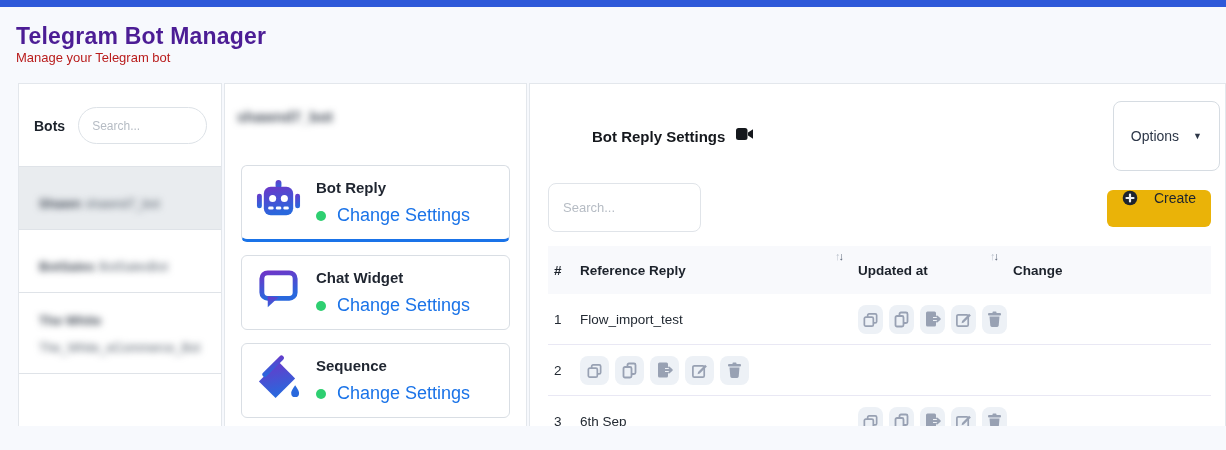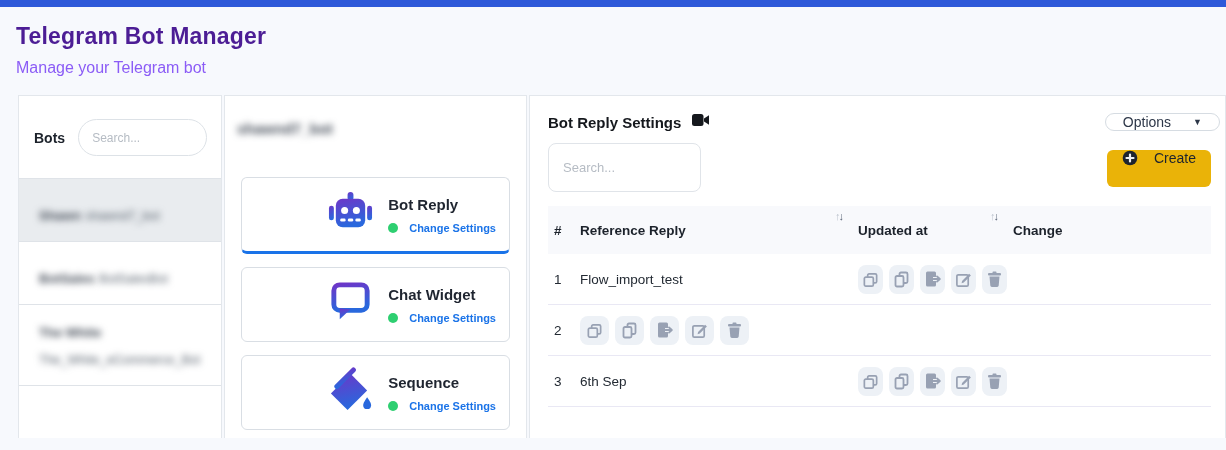--- a/index.html
+++ b/index.html
@@ -3,21 +3,21 @@
 <meta charset="utf-8">
 <style>
   * { margin:0; padding:0; box-sizing:border-box; }
   html,body { width:1226px; height:450px; overflow:hidden; }
   body { font-family:"Liberation Sans", sans-serif; background:#f7f9fd; }
 
   .topbar { height:7px; background:#2e59d9; }
 
   .page-header { padding:16px 16px 18px; }
   .page-title { font-size:23px; font-weight:700; color:#4c1d95; letter-spacing:.2px; }
-  .page-subtitle { font-size:16px; color:#8b5cf6; margin-top:9px; }
+  .page-subtitle { font-size:13px; color:#b91c1c; }
 
   .content { display:flex; align-items:flex-start; padding-left:18px; height:343px; overflow:hidden; }
   .panel { background:#fff; border:1px solid #e3e7ec; height:620px; }
 
   
   .bots-panel { width:204px; flex:none; }
   .bots-head { display:flex; align-items:center; gap:13px; padding:23px 14px 22px 15px; }
   .bots-label { font-size:14px; font-weight:700; color:#1c222b; }
   .bots-search { flex:1; min-width:0; height:37px; border:1px solid #dde2e7; border-radius:19px;
                  padding:0 13px; font-size:12px; color:#495057; outline:none; background:#fff;
@@ -28,34 +28,34 @@
   .blur { filter:blur(3.5px); display:inline-block; }
   .bot-name { font-size:13px; font-weight:700; color:#3e4652; }
   .bot-user { font-size:12.5px; color:#525c68; margin-top:12px; }
   .bot-item.stub { height:30px; }
 
   
   .modules-panel { width:303px; flex:none; margin-left:2px; }
   .module-bot-title { margin:24px 0 0 12px; font-size:15px; font-weight:700; color:#454d59; }
   .mcards { margin-top:39px; }
   .mcard { margin:0 16px 13px; border:1px solid #d9dee4; border-radius:6px; padding:11px 13px;
-           display:flex; align-items:center; gap:14px; background:#fff; cursor:pointer;justify-content:flex-end; }
+           display:flex; align-items:center; gap:14px; background:#fff; cursor:pointer; }
   .mcard.active { border-bottom:3px solid #1a73e8; }
   .mcard-title { font-size:15px; font-weight:600; color:#1f2530; }
   .mcard-status { display:flex; align-items:center; gap:11px; margin-top:9px; }
   .status-dot { width:10px; height:10px; border-radius:50%; background:#2ecf71; }
-  .mcard-link { font-size:11px; font-weight:700; color:#1a73e8; cursor:pointer; }
+  .mcard-link { font-size:18px; font-weight:400; color:#1a73e8; cursor:pointer; }
 
   
   .settings-panel { flex:1; min-width:0; margin-left:2px; }
   .rp-header { display:flex; justify-content:space-between; align-items:center; padding:17px 5px 8px 18px; }
-  .rp-title-wrap { display:flex; align-items:center; gap:11px; }
+  .rp-title-wrap { display:flex; align-items:center; gap:11px;margin-left:44px; }
   .rp-title { font-size:15px; font-weight:700; color:#15181d; }
-  .options-btn { display:flex; align-items:center; gap:22px; background:#fff; border:1px solid #d6dce2;
-                 border-radius:16px; padding:0 17px; font-size:14px; color:#2d3748; cursor:pointer;
+  .options-btn { display:flex; align-items:center; gap:14px; background:#fff; border:1px solid #d6dce2;
+                 border-radius:8px; padding:26px 17px; font-size:14px; color:#2d3748; cursor:pointer;
                  font-family:"Liberation Sans", sans-serif; }
   .caret { font-size:9px; color:#2d3748; }
   .rp-toolbar { display:flex; justify-content:space-between; align-items:flex-start; padding:4px 14px 12px 18px; }
   .rp-search { width:153px; height:49px; border:1px solid #e0e4e9; border-radius:8px; padding:0 14px;
                font-size:13px; color:#495057; outline:none; font-family:"Liberation Sans", sans-serif; }
   .rp-search::placeholder { color:#b6bcc4; }
   .create-btn { margin-top:7px; height:37px; display:flex; align-items:flex-start; gap:16px; background:#eab308;
                 border:none; border-radius:6px; padding:0 15px; font-size:14px; color:#1d232e; cursor:pointer;
                 font-family:"Liberation Sans", sans-serif; }
 

